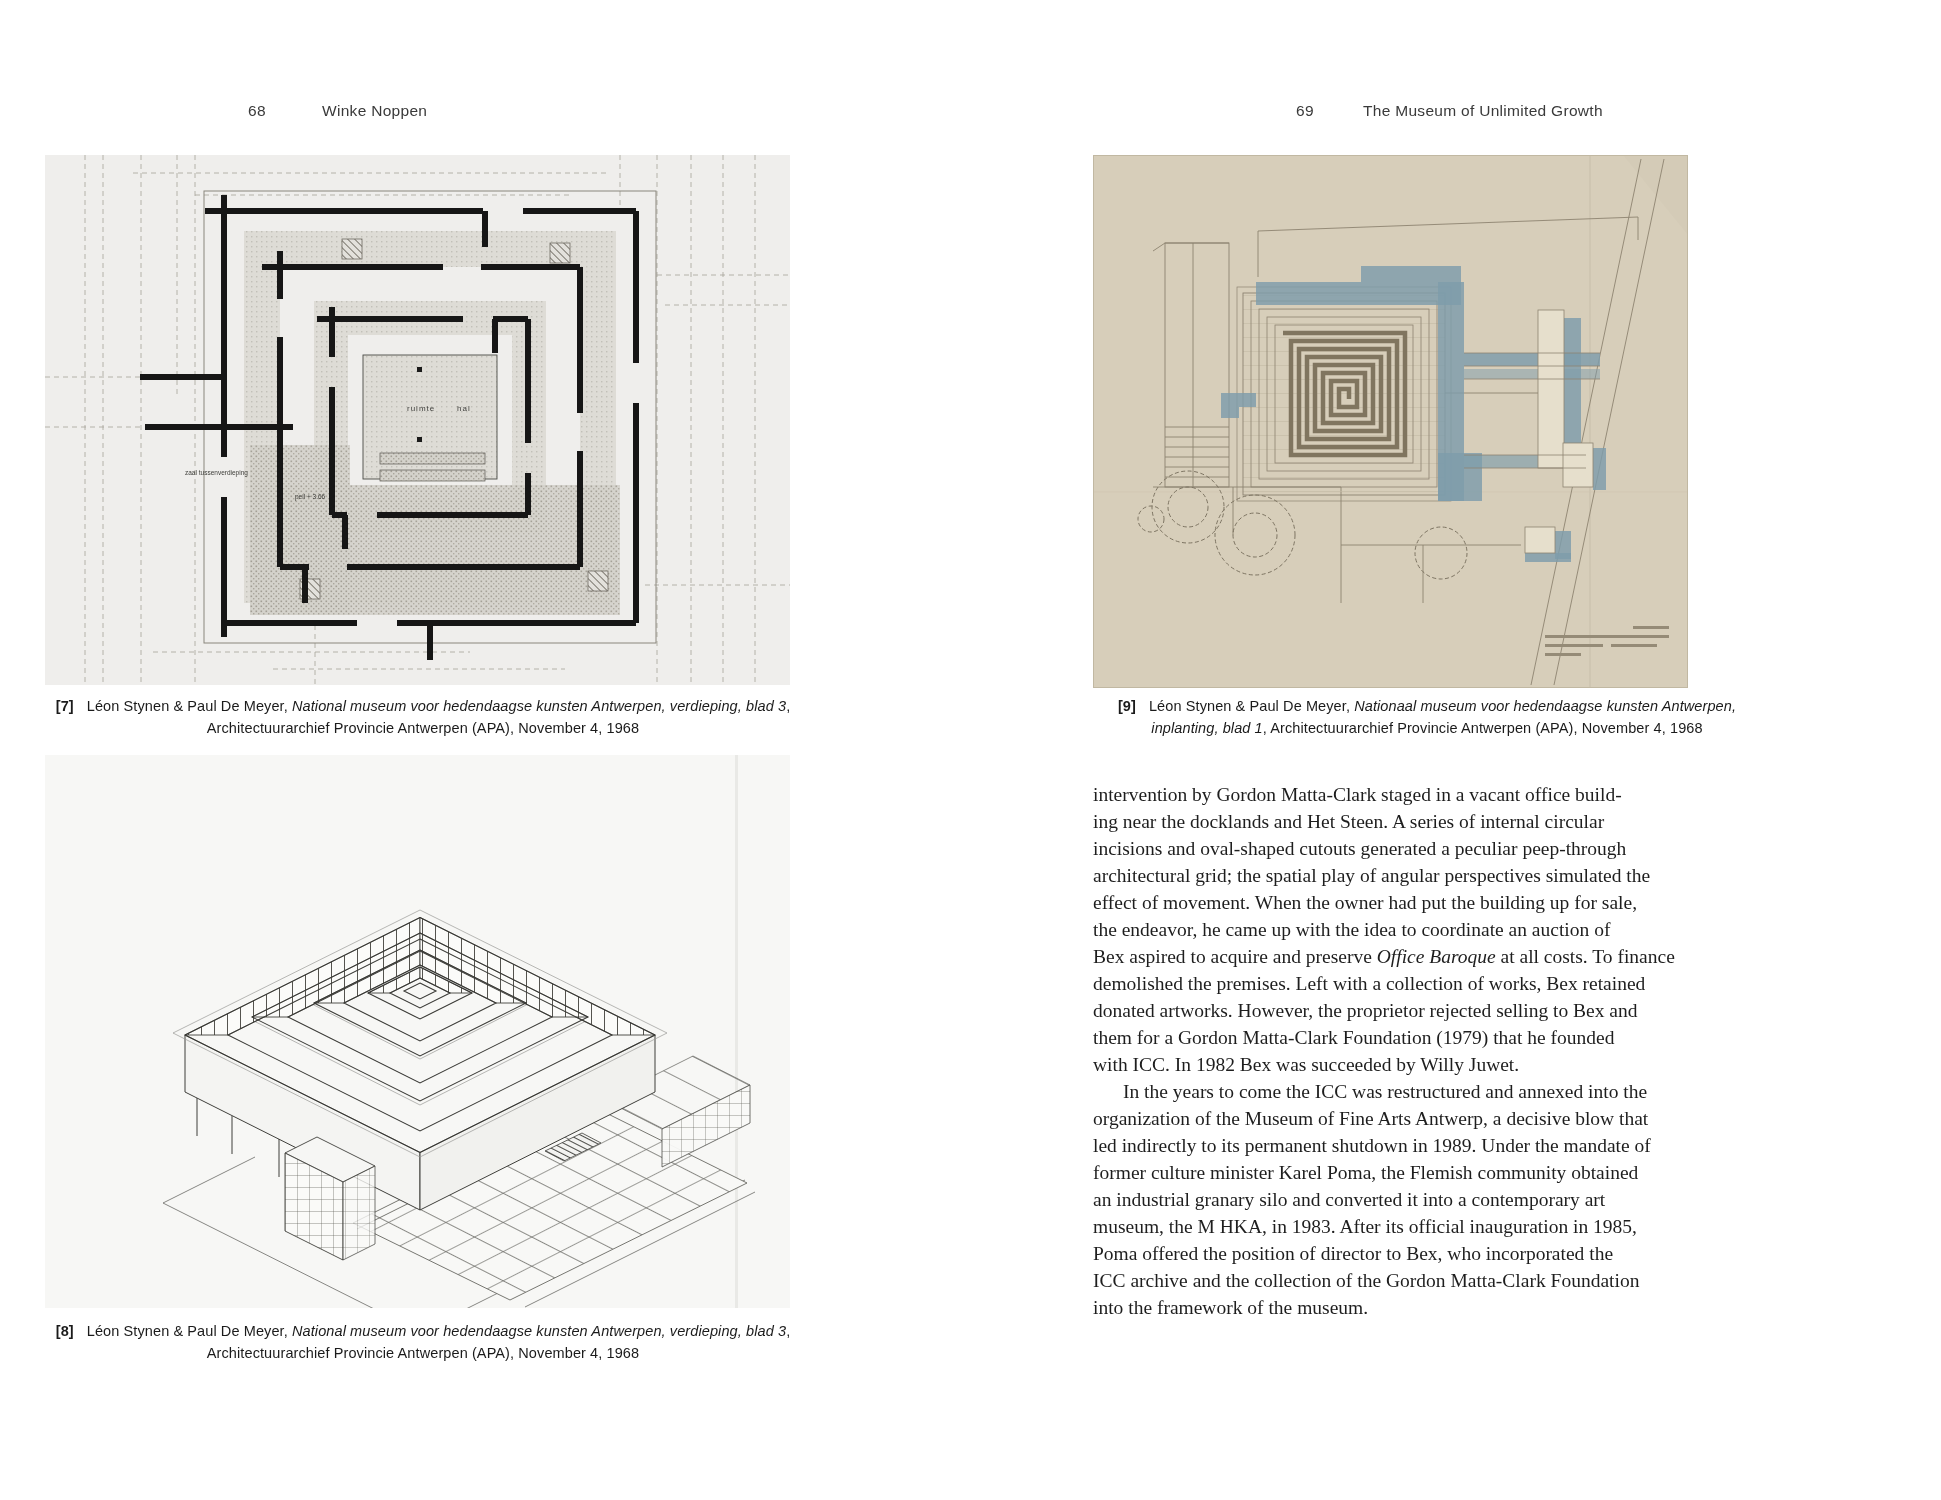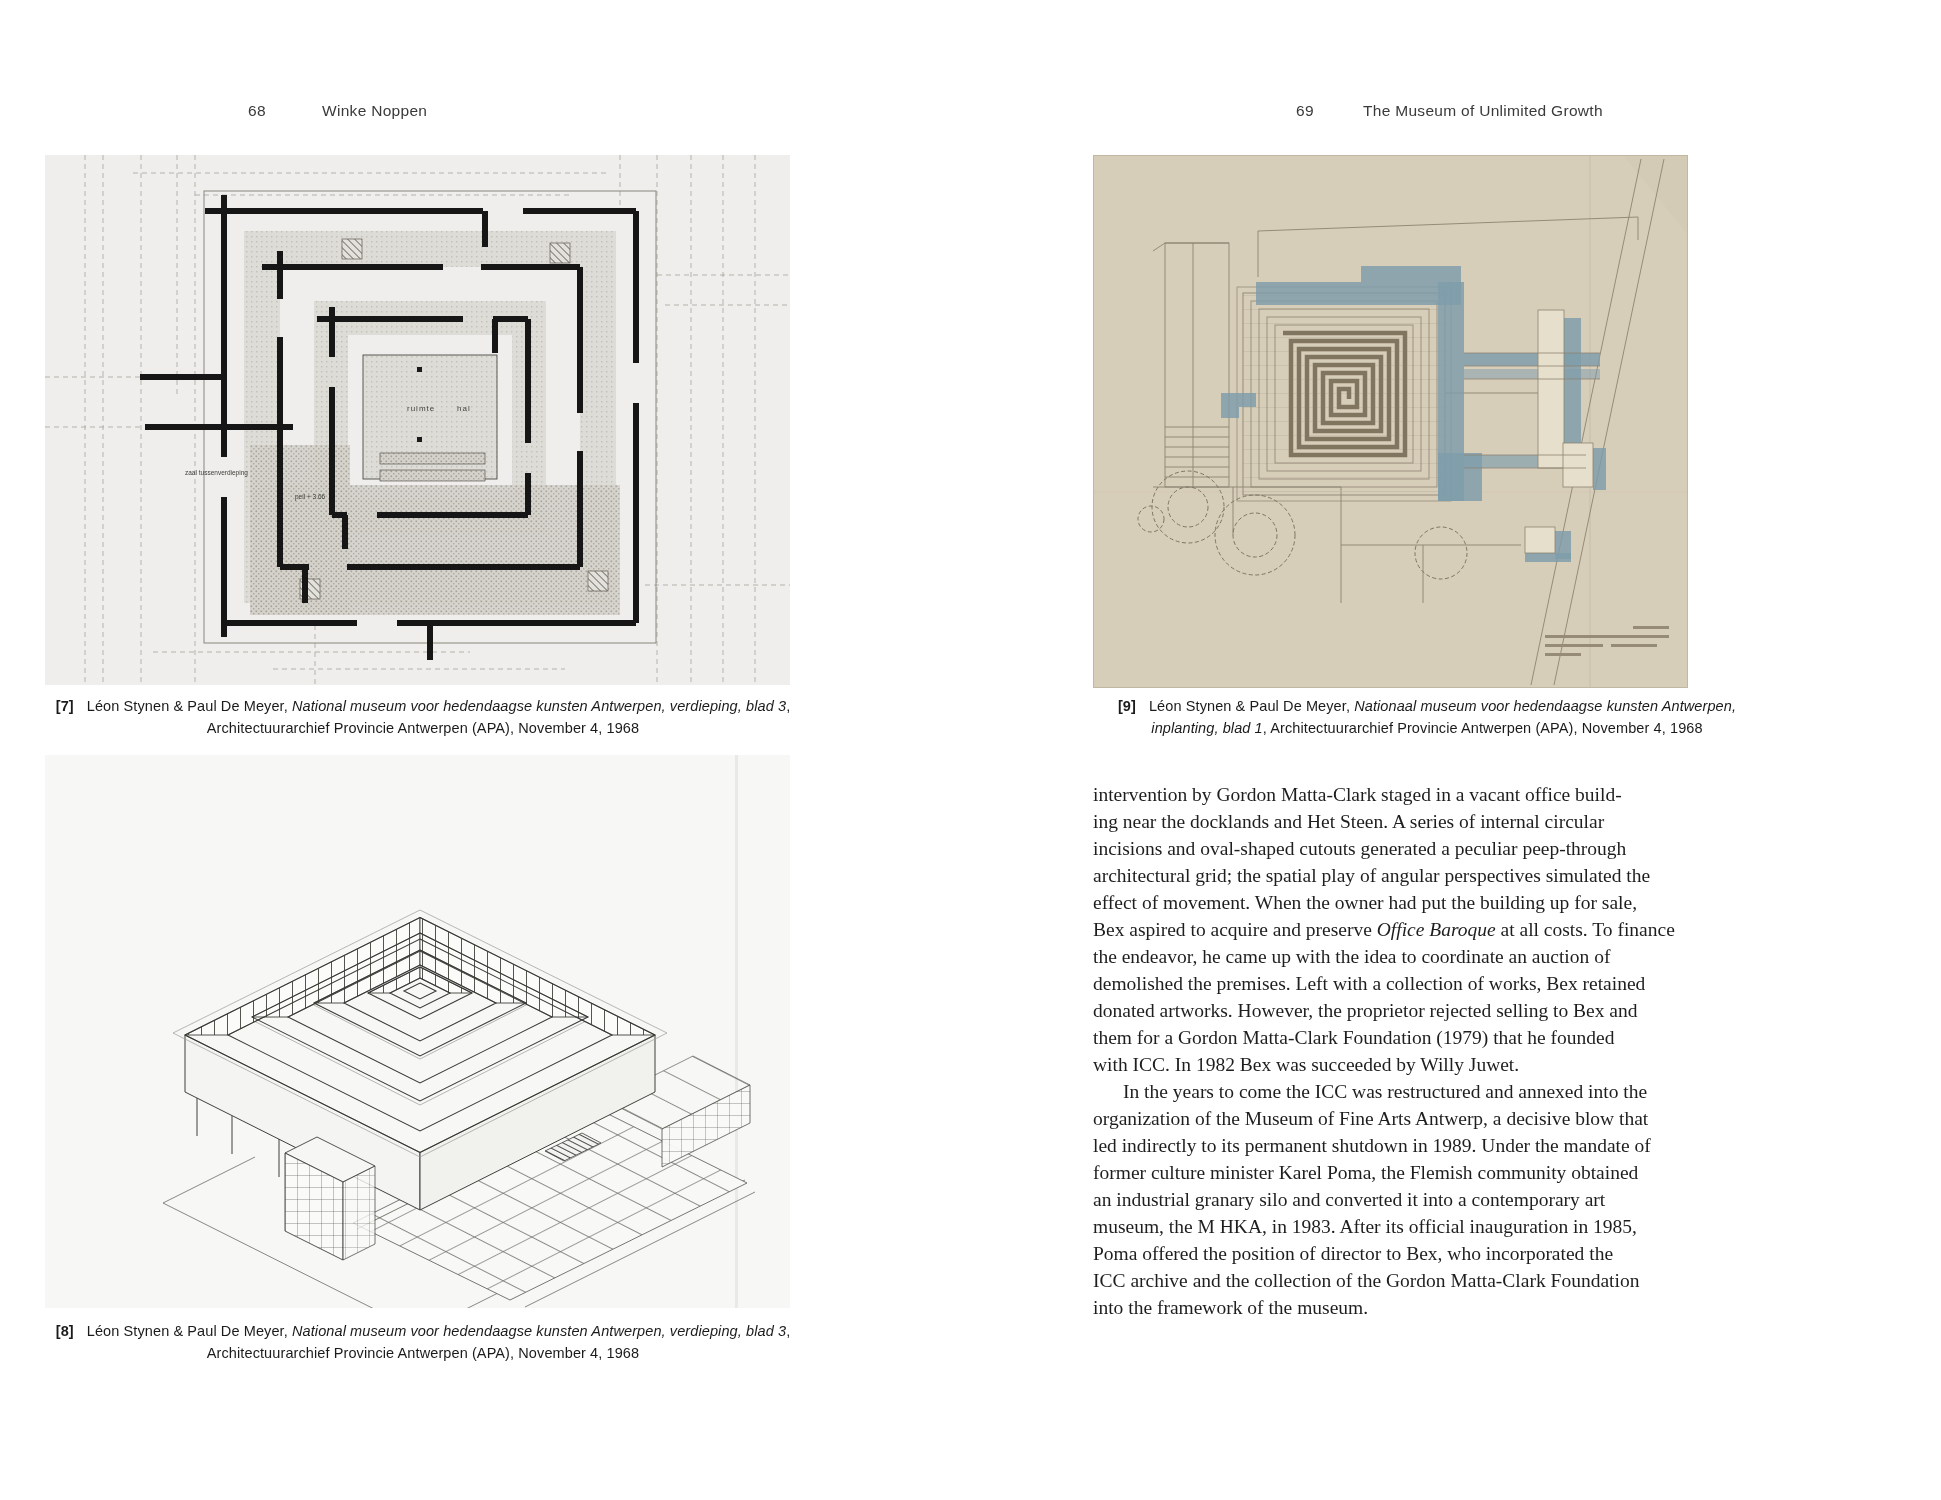--- a/index.html
+++ b/index.html
@@ -289,22 +289,22 @@
   </div>
 
   <div class="caption" style="left:1093px;top:696px;width:622px;margin-left:23px;"><span class="cap-label">[9]</span><span>Léon Stynen &amp; Paul De Meyer, </span><span class="it">Nationaal museum voor hedendaagse kunsten Antwerpen, inplanting, blad 1</span><span>, Architectuurarchief Provincie Antwerpen (APA), November 4, 1968</span></div>
 
   <div class="bodytext" style="left:1093px;top:781px;width:700px;">
       <div class="bodyline"><span>intervention by Gordon Matta-Clark staged in a vacant office build-</span></div>
       <div class="bodyline"><span>ing near the docklands and Het Steen. A series of internal circular</span></div>
       <div class="bodyline"><span>incisions and oval-shaped cutouts generated a peculiar peep-through</span></div>
       <div class="bodyline"><span>architectural grid; the spatial play of angular perspectives simulated the</span></div>
       <div class="bodyline"><span>effect of movement. When the owner had put the building up for sale,</span></div>
+      <div class="bodyline"><span>the endeavor, he came up with the idea to coordinate an auction of</span></div>
       <div class="bodyline"><span>Bex aspired to acquire and preserve </span><span class="it">Office Baroque</span><span> at all costs. To finance</span></div>
-      <div class="bodyline"><span>the endeavor, he came up with the idea to coordinate an auction of</span></div>
       <div class="bodyline"><span>demolished the premises. Left with a collection of works, Bex retained</span></div>
       <div class="bodyline"><span>donated artworks. However, the proprietor rejected selling to Bex and</span></div>
       <div class="bodyline"><span>them for a Gordon Matta-Clark Foundation (1979) that he founded</span></div>
       <div class="bodyline"><span>with ICC. In 1982 Bex was succeeded by Willy Juwet.</span></div>
       <div class="bodyline indent"><span>In the years to come the ICC was restructured and annexed into the</span></div>
       <div class="bodyline"><span>organization of the Museum of Fine Arts Antwerp, a decisive blow that</span></div>
       <div class="bodyline"><span>led indirectly to its permanent shutdown in 1989. Under the mandate of</span></div>
       <div class="bodyline"><span>former culture minister Karel Poma, the Flemish community obtained</span></div>
       <div class="bodyline"><span>an industrial granary silo and converted it into a contemporary art</span></div>
       <div class="bodyline"><span>museum, the M HKA, in 1983. After its official inauguration in 1985,</span></div>

